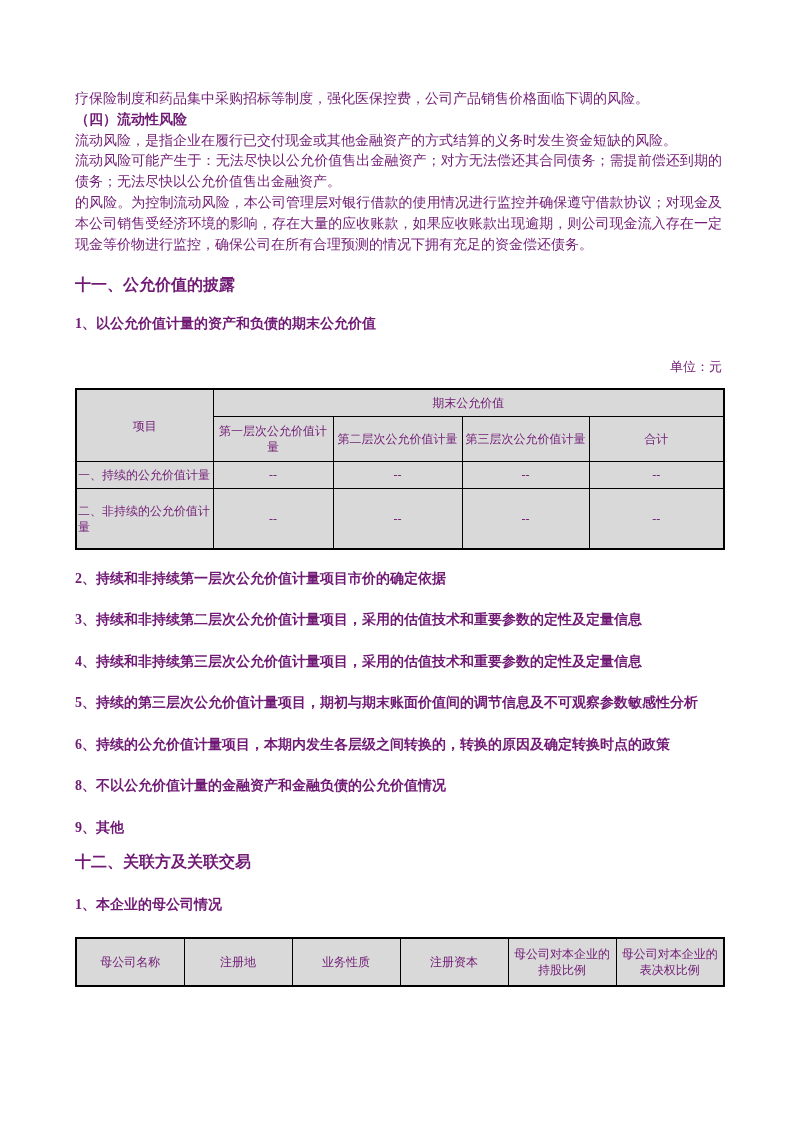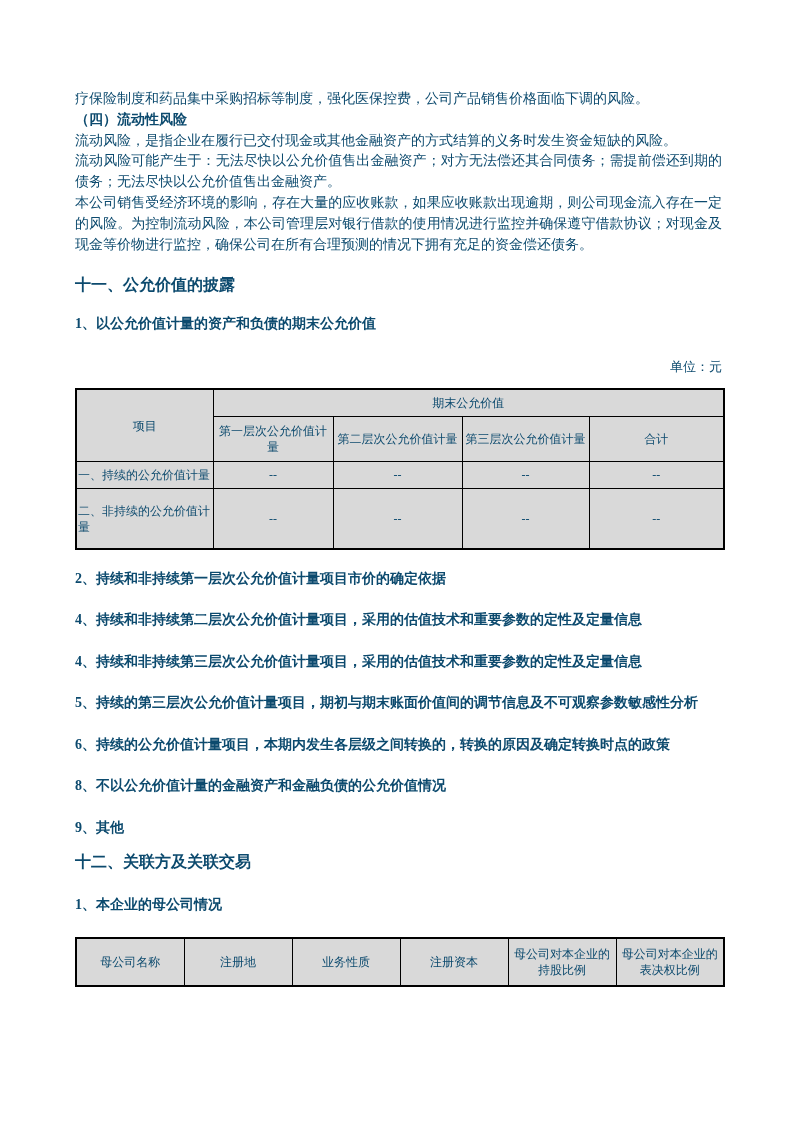--- a/index.html
+++ b/index.html
@@ -5,21 +5,21 @@
   html,body { margin:0; padding:0; background:#ffffff; }
   .page {
     position:relative;
     width:793px; height:1122px;
     margin:0 auto;
     background:#ffffff;
     box-sizing:border-box;
     padding:89px 71px 0 75px;
     overflow:hidden;
     font-family:"Liberation Serif","DejaVu Serif",serif;
-    color:#0c4a6e;
+    color:#701a75;
   }
   .body-line { font-size:14px; line-height:20.8px; text-align:left; }
   .fill { text-align:justify; text-align-last:justify; }
   .bold { font-weight:bold; }
   .section-heading {
     font-size:16px; font-weight:bold; line-height:22px;
     margin:19px 0 0 0;
   }
   .section-heading.s12 { margin-top:14px; }
   .sub-item { font-size:14px; font-weight:bold; line-height:19px; }
@@ -68,22 +68,22 @@
   <div class="body-line bold">（四）流动性风险</div>
 
   <div>
       <div class="body-line">流动风险，是指企业在履行已交付现金或其他金融资产的方式结算的义务时发生资金短缺的风险。</div>
     </div>
   <div>
       <div class="body-line fill">流动风险可能产生于：无法尽快以公允价值售出金融资产；对方无法偿还其合同债务；需提前偿还到期的</div>
       <div class="body-line">债务；无法尽快以公允价值售出金融资产。</div>
     </div>
   <div>
+      <div class="body-line fill">的风险。为控制流动风险，本公司管理层对银行借款的使用情况进行监控并确保遵守借款协议；对现金及</div>
       <div class="body-line fill">本公司销售受经济环境的影响，存在大量的应收账款，如果应收账款出现逾期，则公司现金流入存在一定</div>
-      <div class="body-line fill">的风险。为控制流动风险，本公司管理层对银行借款的使用情况进行监控并确保遵守借款协议；对现金及</div>
       <div class="body-line">现金等价物进行监控，确保公司在所有合理预测的情况下拥有充足的资金偿还债务。</div>
     </div>
 
   <div class="section-heading">十一、公允价值的披露</div>
 
   <div class="sub-item item1">1、以公允价值计量的资产和负债的期末公允价值</div>
 
   <div class="unit-line">单位：元</div>
 
   <table class="doc-table fvt">
@@ -119,21 +119,21 @@
           <td>--</td>
           <td>--</td>
           <td>--</td>
           <td>--</td>
         </tr>
       </tbody>
   </table>
 
   <div class="items">
       <div class="sub-item">2、持续和非持续第一层次公允价值计量项目市价的确定依据</div>
-      <div class="sub-item">4、持续和非持续第二层次公允价值计量项目，采用的估值技术和重要参数的定性及定量信息</div>
+      <div class="sub-item">3、持续和非持续第二层次公允价值计量项目，采用的估值技术和重要参数的定性及定量信息</div>
       <div class="sub-item">4、持续和非持续第三层次公允价值计量项目，采用的估值技术和重要参数的定性及定量信息</div>
       <div class="sub-item">5、持续的第三层次公允价值计量项目，期初与期末账面价值间的调节信息及不可观察参数敏感性分析</div>
       <div class="sub-item">6、持续的公允价值计量项目，本期内发生各层级之间转换的，转换的原因及确定转换时点的政策</div>
       <div class="sub-item">8、不以公允价值计量的金融资产和金融负债的公允价值情况</div>
       <div class="sub-item">9、其他</div>
     </div>
 
   <div class="section-heading s12">十二、关联方及关联交易</div>
 
   <div class="sub-item item1-s12">1、本企业的母公司情况</div>

